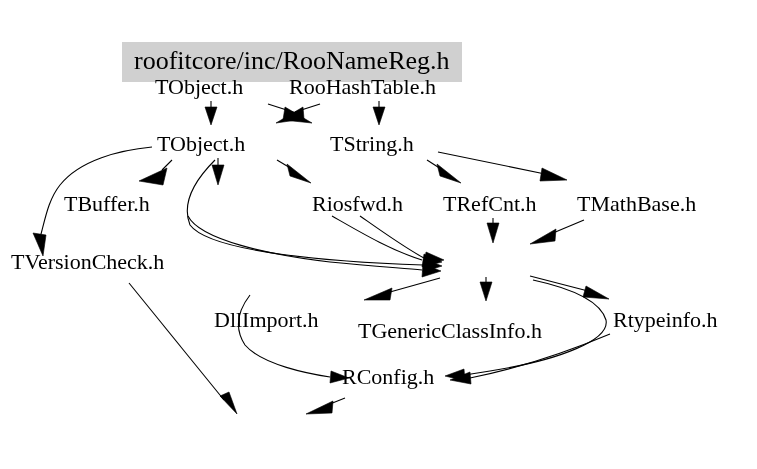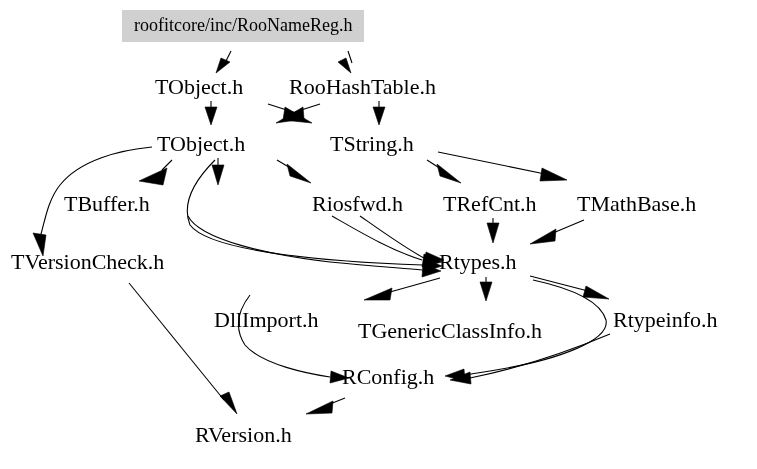--- a/index.html
+++ b/index.html
@@ -29,21 +29,22 @@
     white-space: nowrap;
     font-family: "Liberation Serif", "DejaVu Serif", serif;
     font-size: 22px;
     line-height: 1;
     color: #000000;
     letter-spacing: 0px;
   }
   .node-root {
     background: #d0d0d0;
     padding: 6px 12px 8px 12px;
-    font-size: 18px;
+    font-size: 26px;
+    margin-top: 32px;
   }
   .node-plain {
     background: transparent;
   }
   .edge-path {
     fill: none;
     stroke: #000000;
     stroke-width: 1.1px;
   }
   .edge-head {
@@ -225,37 +226,31 @@
   </div>
 
   <div class="node node-plain" style="left:577px; top:193px;">
     <span>TMathBase.h</span>
   </div>
 
   <div class="node node-plain" style="left:11px; top:251px;">
     <span>TVersionCheck.h</span>
   </div>
 
-  <div class="node node-plain" style="left:439px; top:251px;">
-    <span>Rtypes.h</span>
-  </div>
 
   <div class="node node-plain" style="left:214px; top:309px;">
     <span>DllImport.h</span>
   </div>
 
   <div class="node node-plain" style="left:358px; top:320px;">
     <span>TGenericClassInfo.h</span>
   </div>
 
   <div class="node node-plain" style="left:613px; top:309px;">
     <span>Rtypeinfo.h</span>
   </div>
 
   <div class="node node-plain" style="left:342px; top:366px;">
     <span>RConfig.h</span>
   </div>
 
-  <div class="node node-plain" style="left:195px; top:424px;">
-    <span>RVersion.h</span>
-  </div>
 
 </div>
 
 </body></html>

